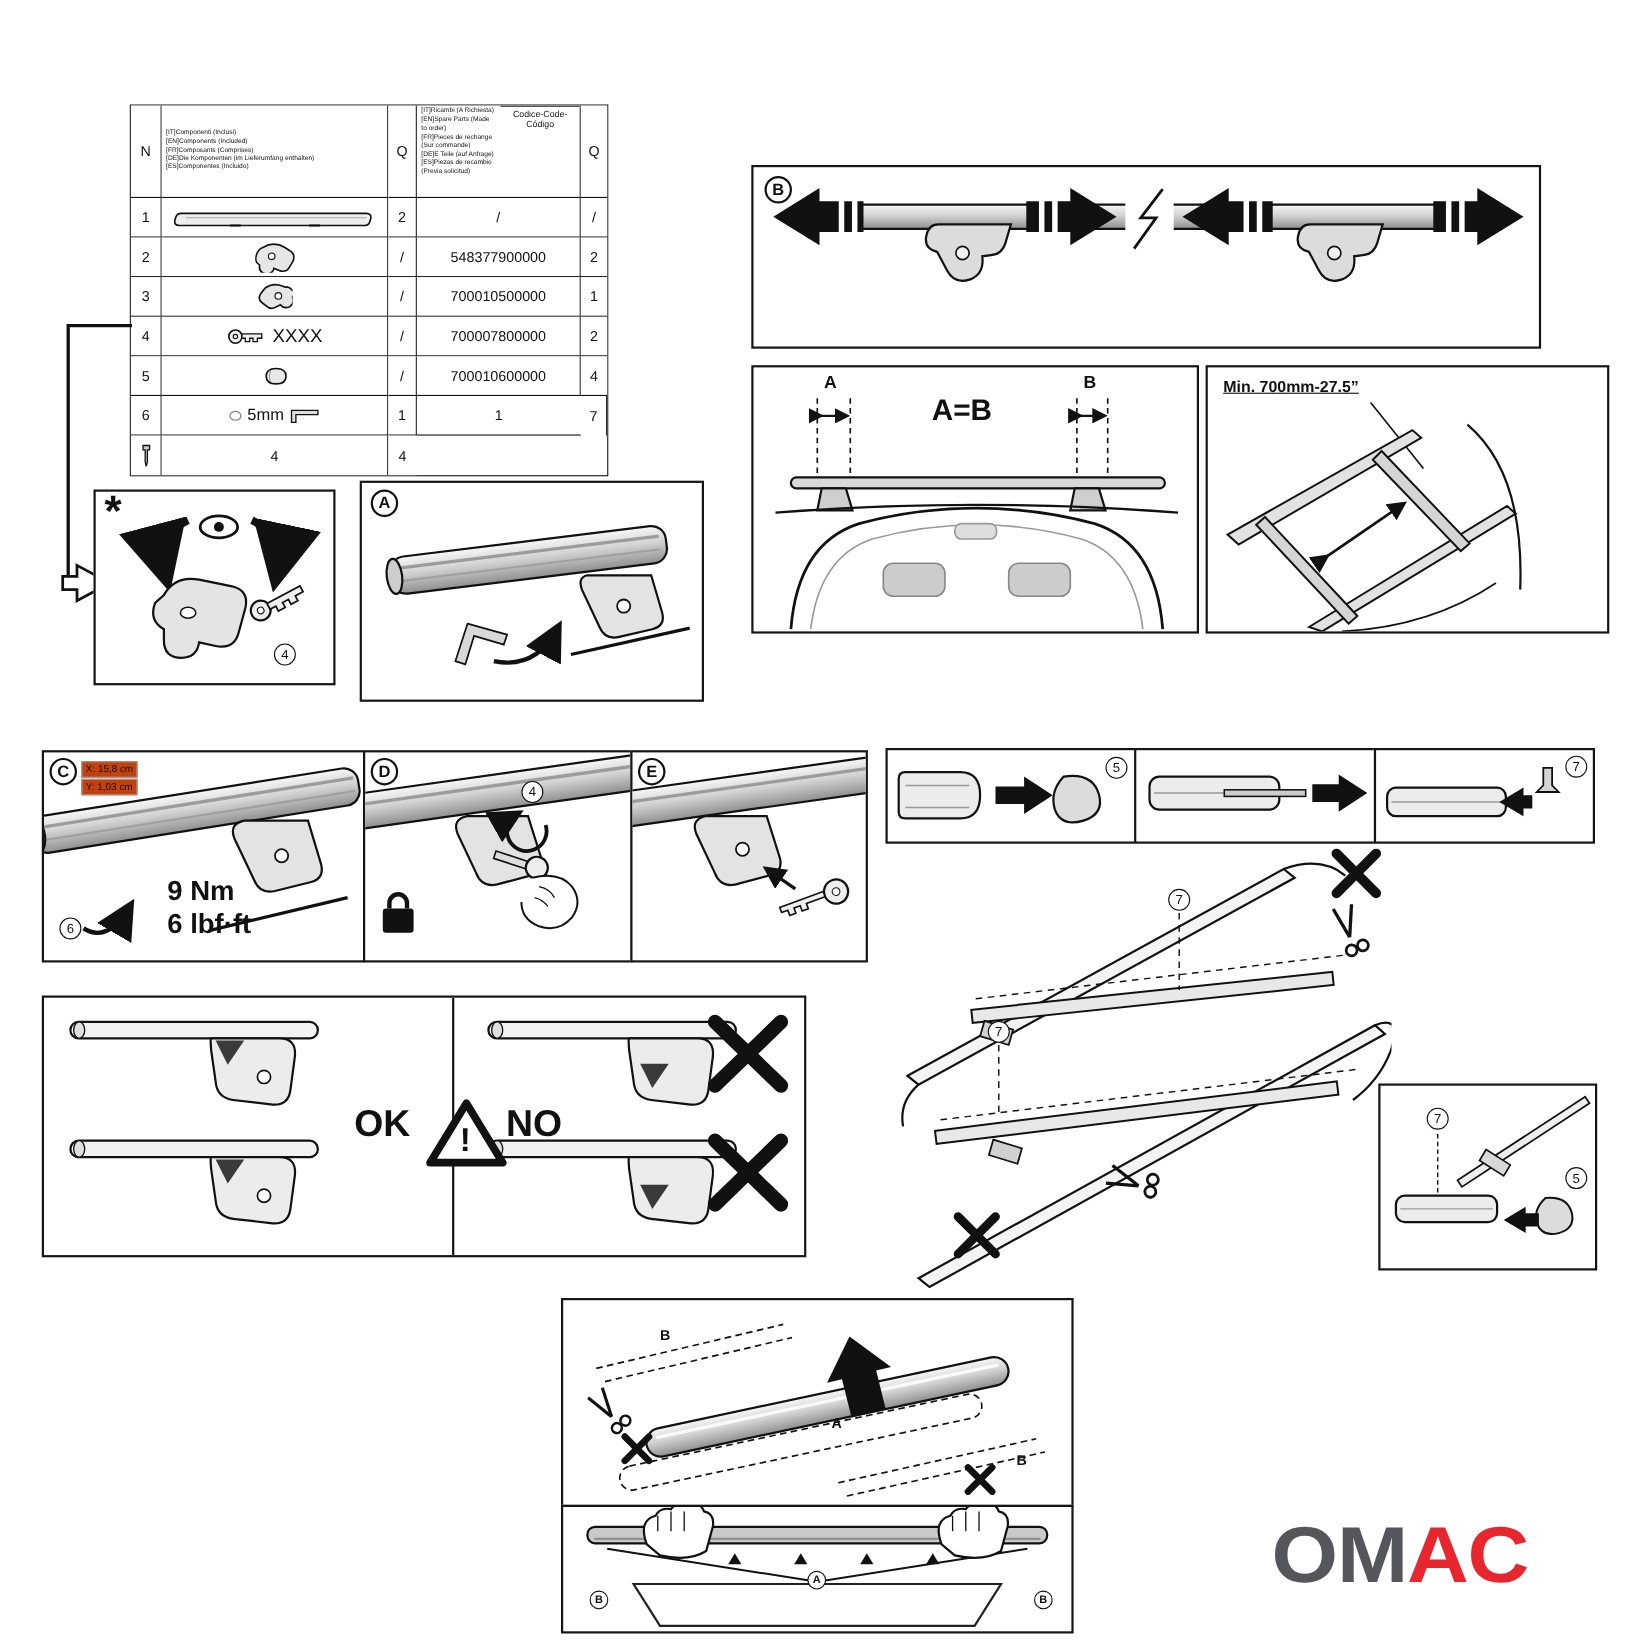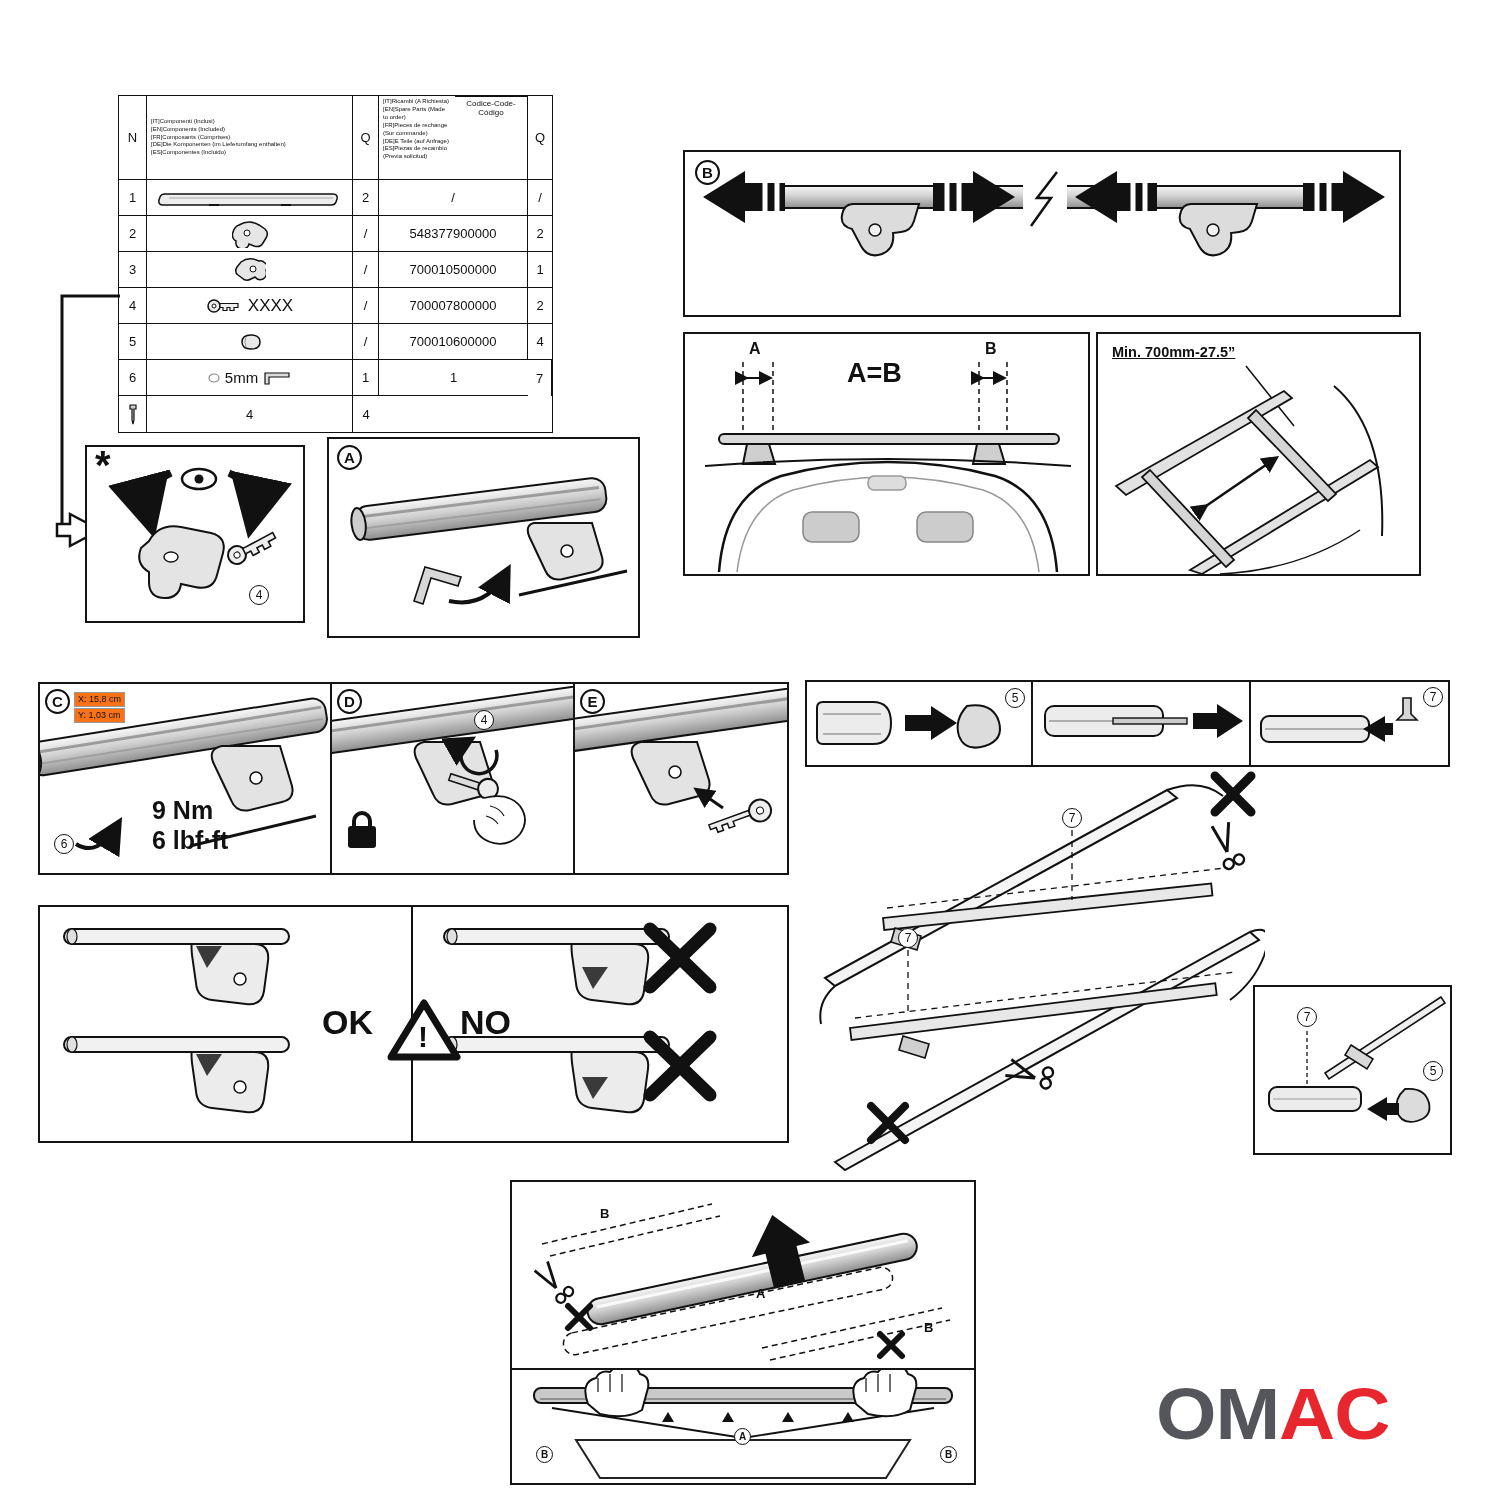--- a/index.html
+++ b/index.html
@@ -6,21 +6,21 @@
 html,body{background:#fff}
 body{font-family:"Liberation Sans",sans-serif;color:#111}
 #canvas{position:relative;width:1500px;height:1500px;background:#fff;overflow:hidden}
 .abs{position:absolute}
 .panel{position:absolute;background:#fff;border:2px solid #151515}
 svg{display:block}
 .badge{position:absolute;width:25px;height:25px;border:2px solid #111;border-radius:50%;background:#fff;display:flex;align-items:center;justify-content:center;font-weight:700;font-size:15px;z-index:4}
 .refnum{position:absolute;width:20px;height:20px;border:1.6px solid #111;border-radius:50%;background:#fff;display:flex;align-items:center;justify-content:center;font-size:12px;z-index:4}
 .smallbadge{position:absolute;width:17px;height:17px;border:1.4px solid #111;border-radius:50%;background:#fff;display:flex;align-items:center;justify-content:center;font-size:10px;font-weight:700;z-index:4}
 .lbl{position:absolute;font-weight:700;z-index:4}
-.dimbox{position:absolute;font-size:9px;border:1px solid #999;background:#f97316;padding:0 3px;line-height:13px;z-index:4;white-space:nowrap}
+.dimbox{position:absolute;font-size:9px;border:1px solid #999;background:#c2410c;padding:0 3px;line-height:13px;z-index:4;white-space:nowrap}
 
 #parts-table{left:118px;top:95px;display:inline-grid;grid-template-columns:28px 206px 26px 149px 24px;grid-template-rows:84px repeat(7,36px);position:absolute;border:1.5px solid #111;background:#fff}
 .tc{border-right:1px solid #111;border-bottom:1px solid #111;display:flex;align-items:center;justify-content:center;font-size:13px;overflow:hidden;background:#fff}
 .tc.lastcol{border-right:none}
 .tc.botrow{border-bottom:none}
 .hdr-lines{font-size:6px;line-height:1.32;text-align:left;padding:2px 4px;width:100%}
 .codelbl{border-top:1px solid #111;font-size:8px;text-align:center;padding:2px 0;width:100%}
 .sparehdr{align-items:stretch;justify-content:space-between;padding:0}
 </style>
 </head>
@@ -243,21 +243,21 @@
     <path d="M292,110 h22 l6,20 h-32 z" fill="#cfcfcf" stroke="#111" stroke-width="2"></path>
     <path d="M20,132 q183,-14 366,0" stroke="#111" stroke-width="2" fill="none"></path>
     <path d="M34,238 q6,-78 62,-96 q52,-14 107,-14 q55,0 107,14 q56,18 62,96" fill="none" stroke="#111" stroke-width="2.5"></path>
     <path d="M52,238 q8,-66 56,-82 q48,-13 95,-13 q47,0 95,13 q48,16 56,82" fill="none" stroke="#999" stroke-width="1.5"></path>
     <rect x="118" y="178" width="56" height="30" rx="9" fill="#ccc" stroke="#888" stroke-width="1.5"></rect>
     <rect x="232" y="178" width="56" height="30" rx="9" fill="#ccc" stroke="#888" stroke-width="1.5"></rect>
     <rect x="183" y="142" width="38" height="14" rx="6" fill="#ddd" stroke="#999" stroke-width="1.5"></rect>
   </svg>
 </div>
 
-<div class="panel" style="left:1096px;top:332px;width:325px;height:244px">
+<div class="panel" style="left:1096px;top:332px;width:367px;height:244px">
   <div class="lbl" style="left:14px;top:10px;font-size:14.5px;text-decoration:underline">Min. 700mm-27.5”</div>
   <svg width="301" height="240" viewBox="0 0 301 240">
     <line x1="148" y1="32" x2="196" y2="92" stroke="#111" stroke-width="1.5"></line>
     <polygon points="18,152 186,57 194,64 28,161" fill="#e2e2e2" stroke="#111" stroke-width="1.8"></polygon>
     <polygon points="92,236 272,126 280,133 104,240" fill="#e2e2e2" stroke="#111" stroke-width="1.8"></polygon>
     <polygon points="52,136 136,226 128,233 44,143" fill="#d5d5d5" stroke="#111" stroke-width="1.8"></polygon>
     <polygon points="158,76 238,160 230,167 150,84" fill="#d5d5d5" stroke="#111" stroke-width="1.8"></polygon>
     <line x1="108" y1="172" x2="178" y2="124" stroke="#111" stroke-width="2.5" marker-start="url(#ahs)" marker-end="url(#ahs)"></line>
     <path d="M236,52 q52,44 48,150" stroke="#111" stroke-width="2" fill="none"></path>
     <path d="M262,196 q-60,40 -140,44" stroke="#111" stroke-width="1.5" fill="none"></path>
@@ -350,21 +350,21 @@
     <rect x="10" y="34" width="108" height="26" rx="8" fill="#ececec" stroke="#111" stroke-width="2"></rect>
     <line x1="14" y1="47" x2="114" y2="47" stroke="#999" stroke-width="1.4"></line>
     <g transform="translate(146,16)">
       <path d="M6,0 h8 v16 l6,6 h-20 l6,-6 z" fill="#d5d5d5" stroke="#111" stroke-width="1.6"></path>
     </g>
     <path d="M142,41 h-8 v-7 l-22,13 22,13 v-7 h8 z" fill="#111"></path>
   </svg>
   <div class="refnum" style="left:172px;top:5px">7</div>
 </div>
 
-<div class="panel" style="left:38px;top:905px;width:751px;height:238px">
+<div class="panel" style="left:38px;top:905px;width:695px;height:238px">
   <svg width="747" height="234" viewBox="0 0 747 234">
     <line x1="372" y1="0" x2="372" y2="234" stroke="#111" stroke-width="2"></line>
     <g transform="translate(24,14)">
       <rect x="0" y="8" width="225" height="15" rx="7.5" fill="#f1f1f1" stroke="#111" stroke-width="2"></rect>
       <ellipse cx="8" cy="15.5" rx="5" ry="7.5" fill="#e0e0e0" stroke="#111" stroke-width="1.2"></ellipse>
       <path d="M128,23 h62 q16,0 14,17 l-4,30 q-2,15 -18,13 l-34,-4 q-15,-2 -16,-17 l-4,-28 q-1,-11 0,-11 z" fill="#ececec" stroke="#111" stroke-width="2"></path>
       <path d="M132,25 h26 l-15,22 z" fill="#3a3a3a"></path>
       <circle cx="176" cy="58" r="6" fill="#fff" stroke="#111" stroke-width="1.5"></circle>
     </g>
     <g transform="translate(24,122)">

